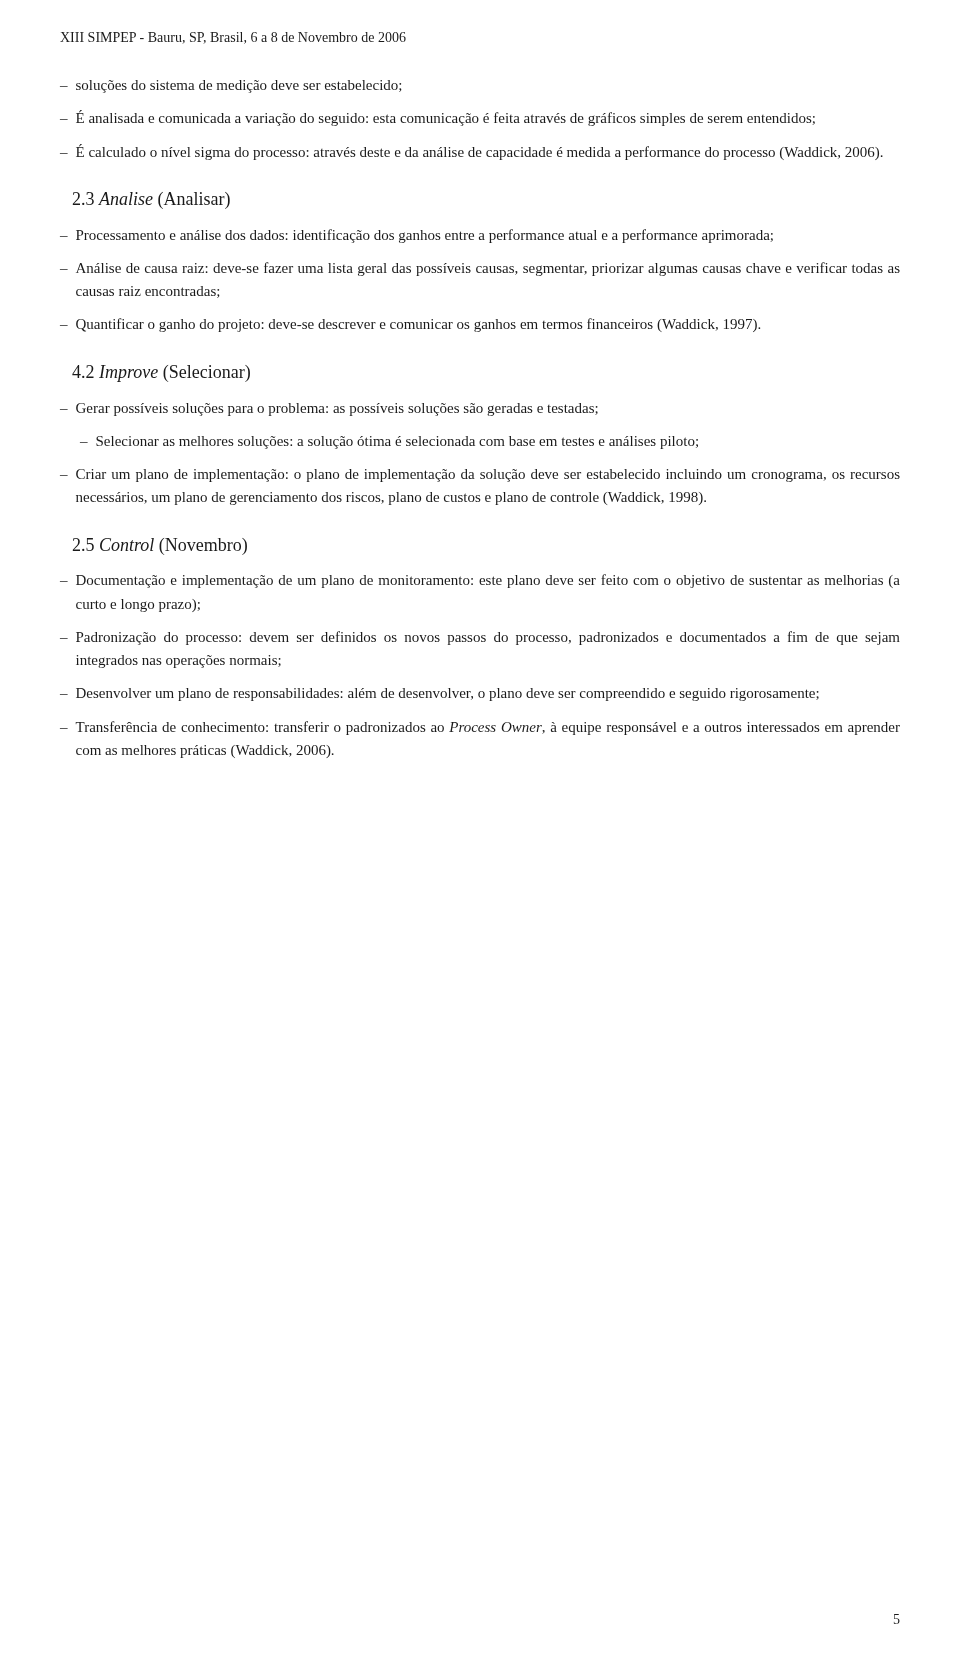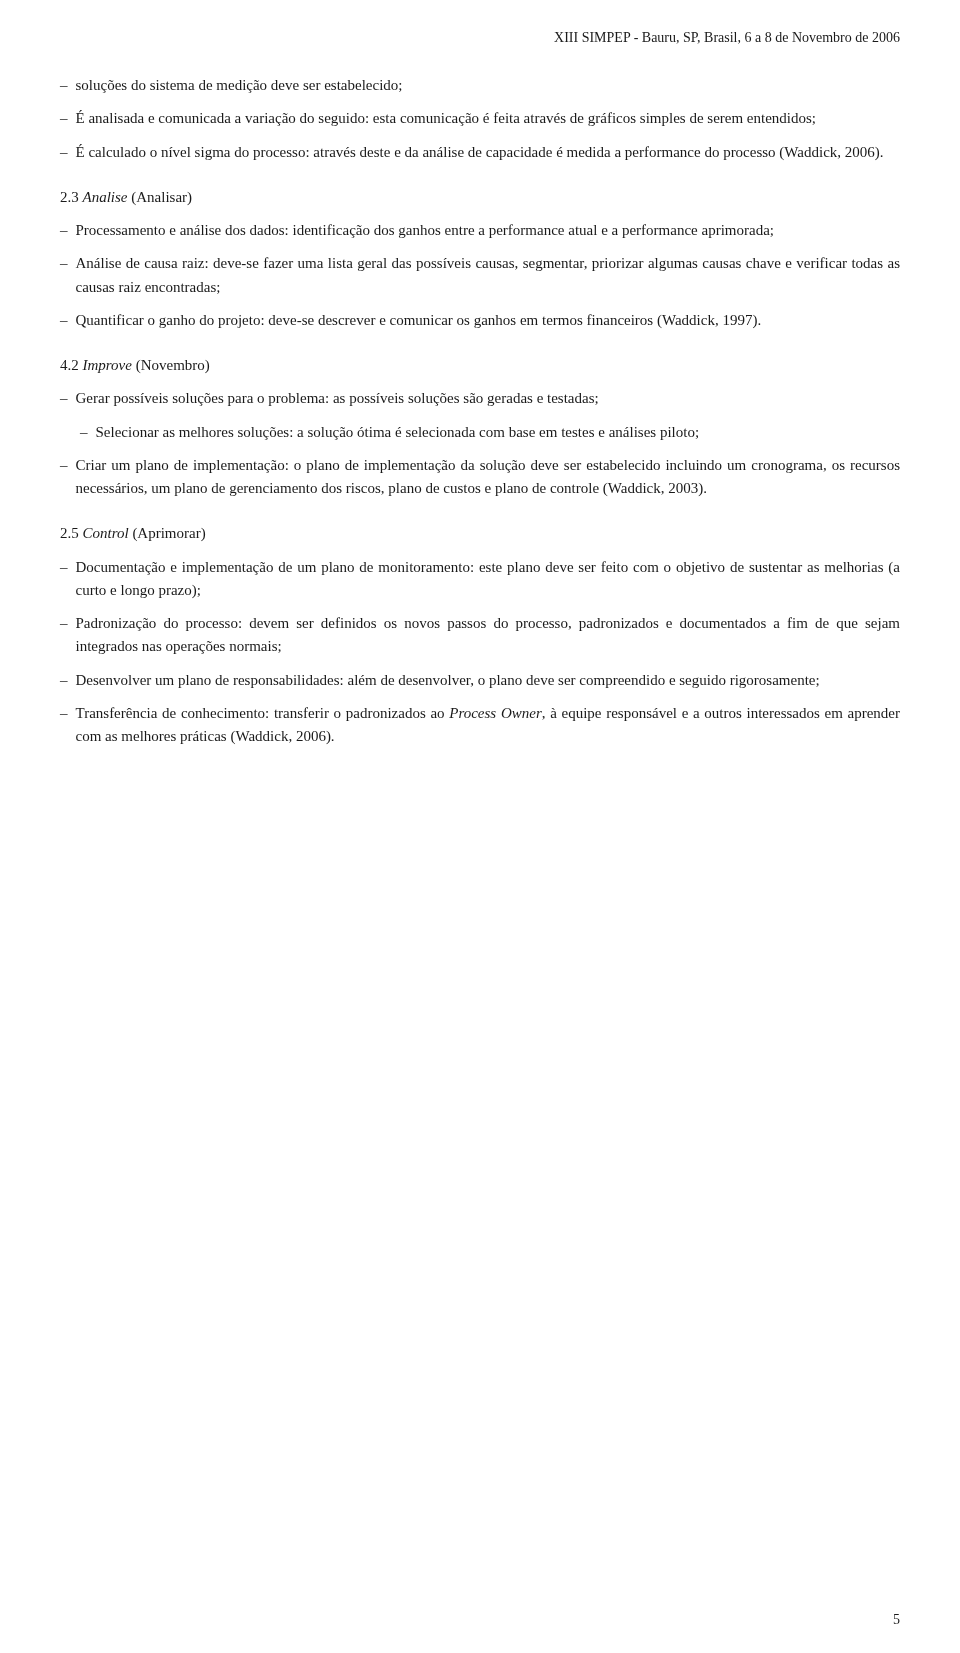--- a/index.html
+++ b/index.html
@@ -19,21 +19,21 @@
     }
 
     .page-container {
       width: 960px;
       min-height: 1653px;
       padding: 30px 60px 60px 60px;
       position: relative;
     }
 
     .header {
-      text-align: right;
+      text-align: left;
       margin-bottom: 28px;
       font-size: 14px;
       color: #1a1a1a;
     }
 
     .content {
       line-height: 1.55;
       text-align: justify;
     }
 
@@ -51,22 +51,23 @@
     }
 
     .bullet-text {
       flex: 1;
       line-height: 1.55;
     }
 
     .section-heading {
       margin-top: 22px;
       margin-bottom: 10px;
-      font-size: 15px;
+      font-size: 18px;
       line-height: 1.55;
+      margin-left: 12px;
     }
 
     .section-heading .section-number {
       font-weight: normal;
     }
 
     .italic {
       font-style: italic;
     }
 
@@ -125,41 +126,41 @@
       <span class="bullet-text">Análise de causa raiz: deve-se fazer uma lista geral das possíveis causas, segmentar, priorizar algumas causas chave e verificar todas as causas raiz encontradas;</span>
     </div>
 
     <div class="bullet-item">
       <span class="bullet-dash">–</span>
       <span class="bullet-text">Quantificar o ganho do projeto: deve-se descrever e comunicar os ganhos em termos financeiros (Waddick, 1997).</span>
     </div>
 
     <div class="section-heading">
       <span class="section-number">4.2</span>
-      <span> <span class="italic">Improve</span></span><span> (Novembro)</span>
+      <span> <span class="italic">Improve</span></span><span> (Selecionar)</span>
     </div>
 
     <div class="bullet-item">
       <span class="bullet-dash">–</span>
       <span class="bullet-text">Gerar possíveis soluções para o problema: as possíveis soluções são geradas e testadas;</span>
     </div>
 
     <div class="indent-item">
       <span class="bullet-dash">–</span>
       <span class="bullet-text">Selecionar as melhores soluções: a solução ótima é selecionada com base em testes e análises piloto;</span>
     </div>
 
     <div class="bullet-item">
       <span class="bullet-dash">–</span>
-      <span class="bullet-text">Criar um plano de implementação: o plano de implementação da solução deve ser estabelecido incluindo um cronograma, os recursos necessários, um plano de gerenciamento dos riscos, plano de custos e plano de controle (Waddick, 2003).</span>
+      <span class="bullet-text">Criar um plano de implementação: o plano de implementação da solução deve ser estabelecido incluindo um cronograma, os recursos necessários, um plano de gerenciamento dos riscos, plano de custos e plano de controle (Waddick, 1998).</span>
     </div>
 
     <div class="section-heading">
       <span class="section-number">2.5</span>
-      <span> <span class="italic">Control</span></span><span> (Aprimorar)</span>
+      <span> <span class="italic">Control</span></span><span> (Novembro)</span>
     </div>
 
     <div class="bullet-item">
       <span class="bullet-dash">–</span>
       <span class="bullet-text">Documentação e implementação de um plano de monitoramento: este plano deve ser feito com o objetivo de sustentar as melhorias (a curto e longo prazo);</span>
     </div>
 
     <div class="bullet-item">
       <span class="bullet-dash">–</span>
       <span class="bullet-text">Padronização do processo: devem ser definidos os novos passos do processo, padronizados e documentados a fim de que sejam integrados nas operações normais;</span>

